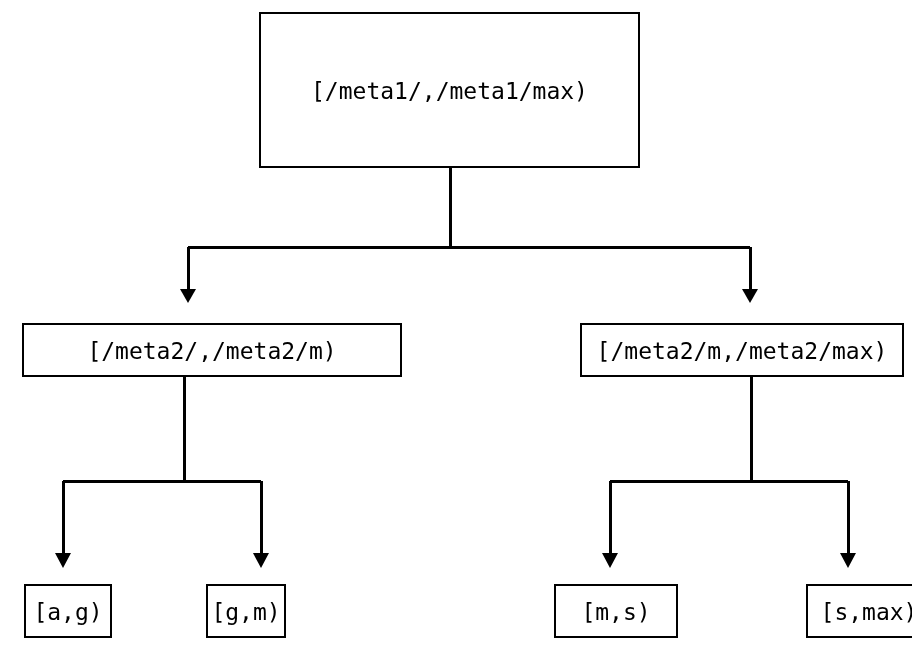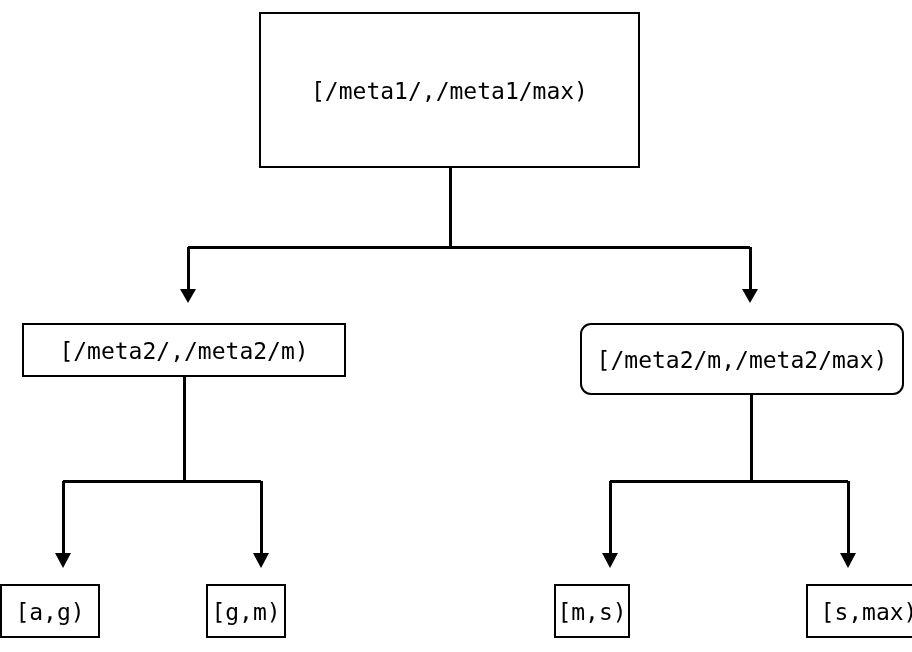--- a/index.html
+++ b/index.html
@@ -78,37 +78,37 @@
       <polygon points="253,553 269,553 261,568"></polygon>
       <polygon points="602,553 618,553 610,568"></polygon>
       <polygon points="840,553 856,553 848,568"></polygon>
     </g>
   </svg>
 
   <div class="node-box" style="left:259px; top:12px; width:381px; height:156px;">
     <span class="node-label">[/meta1/,/meta1/max)</span>
   </div>
 
-  <div class="node-box" style="left:22px; top:323px; width:324px; height:54px;">
+  <div class="node-box" style="left:22px; top:323px; width:380px; height:54px;">
     <span class="node-label">[/meta2/,/meta2/m)</span>
   </div>
 
-  <div class="node-box" style="left:580px; top:323px; width:324px; height:72px;border-radius:11px;">
+  <div class="node-box" style="left:580px; top:323px; width:324px; height:54px;">
     <span class="node-label">[/meta2/m,/meta2/max)</span>
   </div>
 
-  <div class="node-box" style="left:0; top:584px; width:100px; height:54px;">
+  <div class="node-box" style="left:24px; top:584px; width:88px; height:54px;">
     <span class="node-label">[a,g)</span>
   </div>
 
   <div class="node-box" style="left:206px; top:584px; width:80px; height:54px;">
     <span class="node-label">[g,m)</span>
   </div>
 
-  <div class="node-box" style="left:554px; top:584px; width:76px; height:54px;">
+  <div class="node-box" style="left:554px; top:584px; width:124px; height:54px;">
     <span class="node-label">[m,s)</span>
   </div>
 
   <div class="node-box" style="left:806px; top:584px; width:126px; height:54px;">
     <span class="node-label">[s,max)</span>
   </div>
 
 </div>
 
 </body></html>

